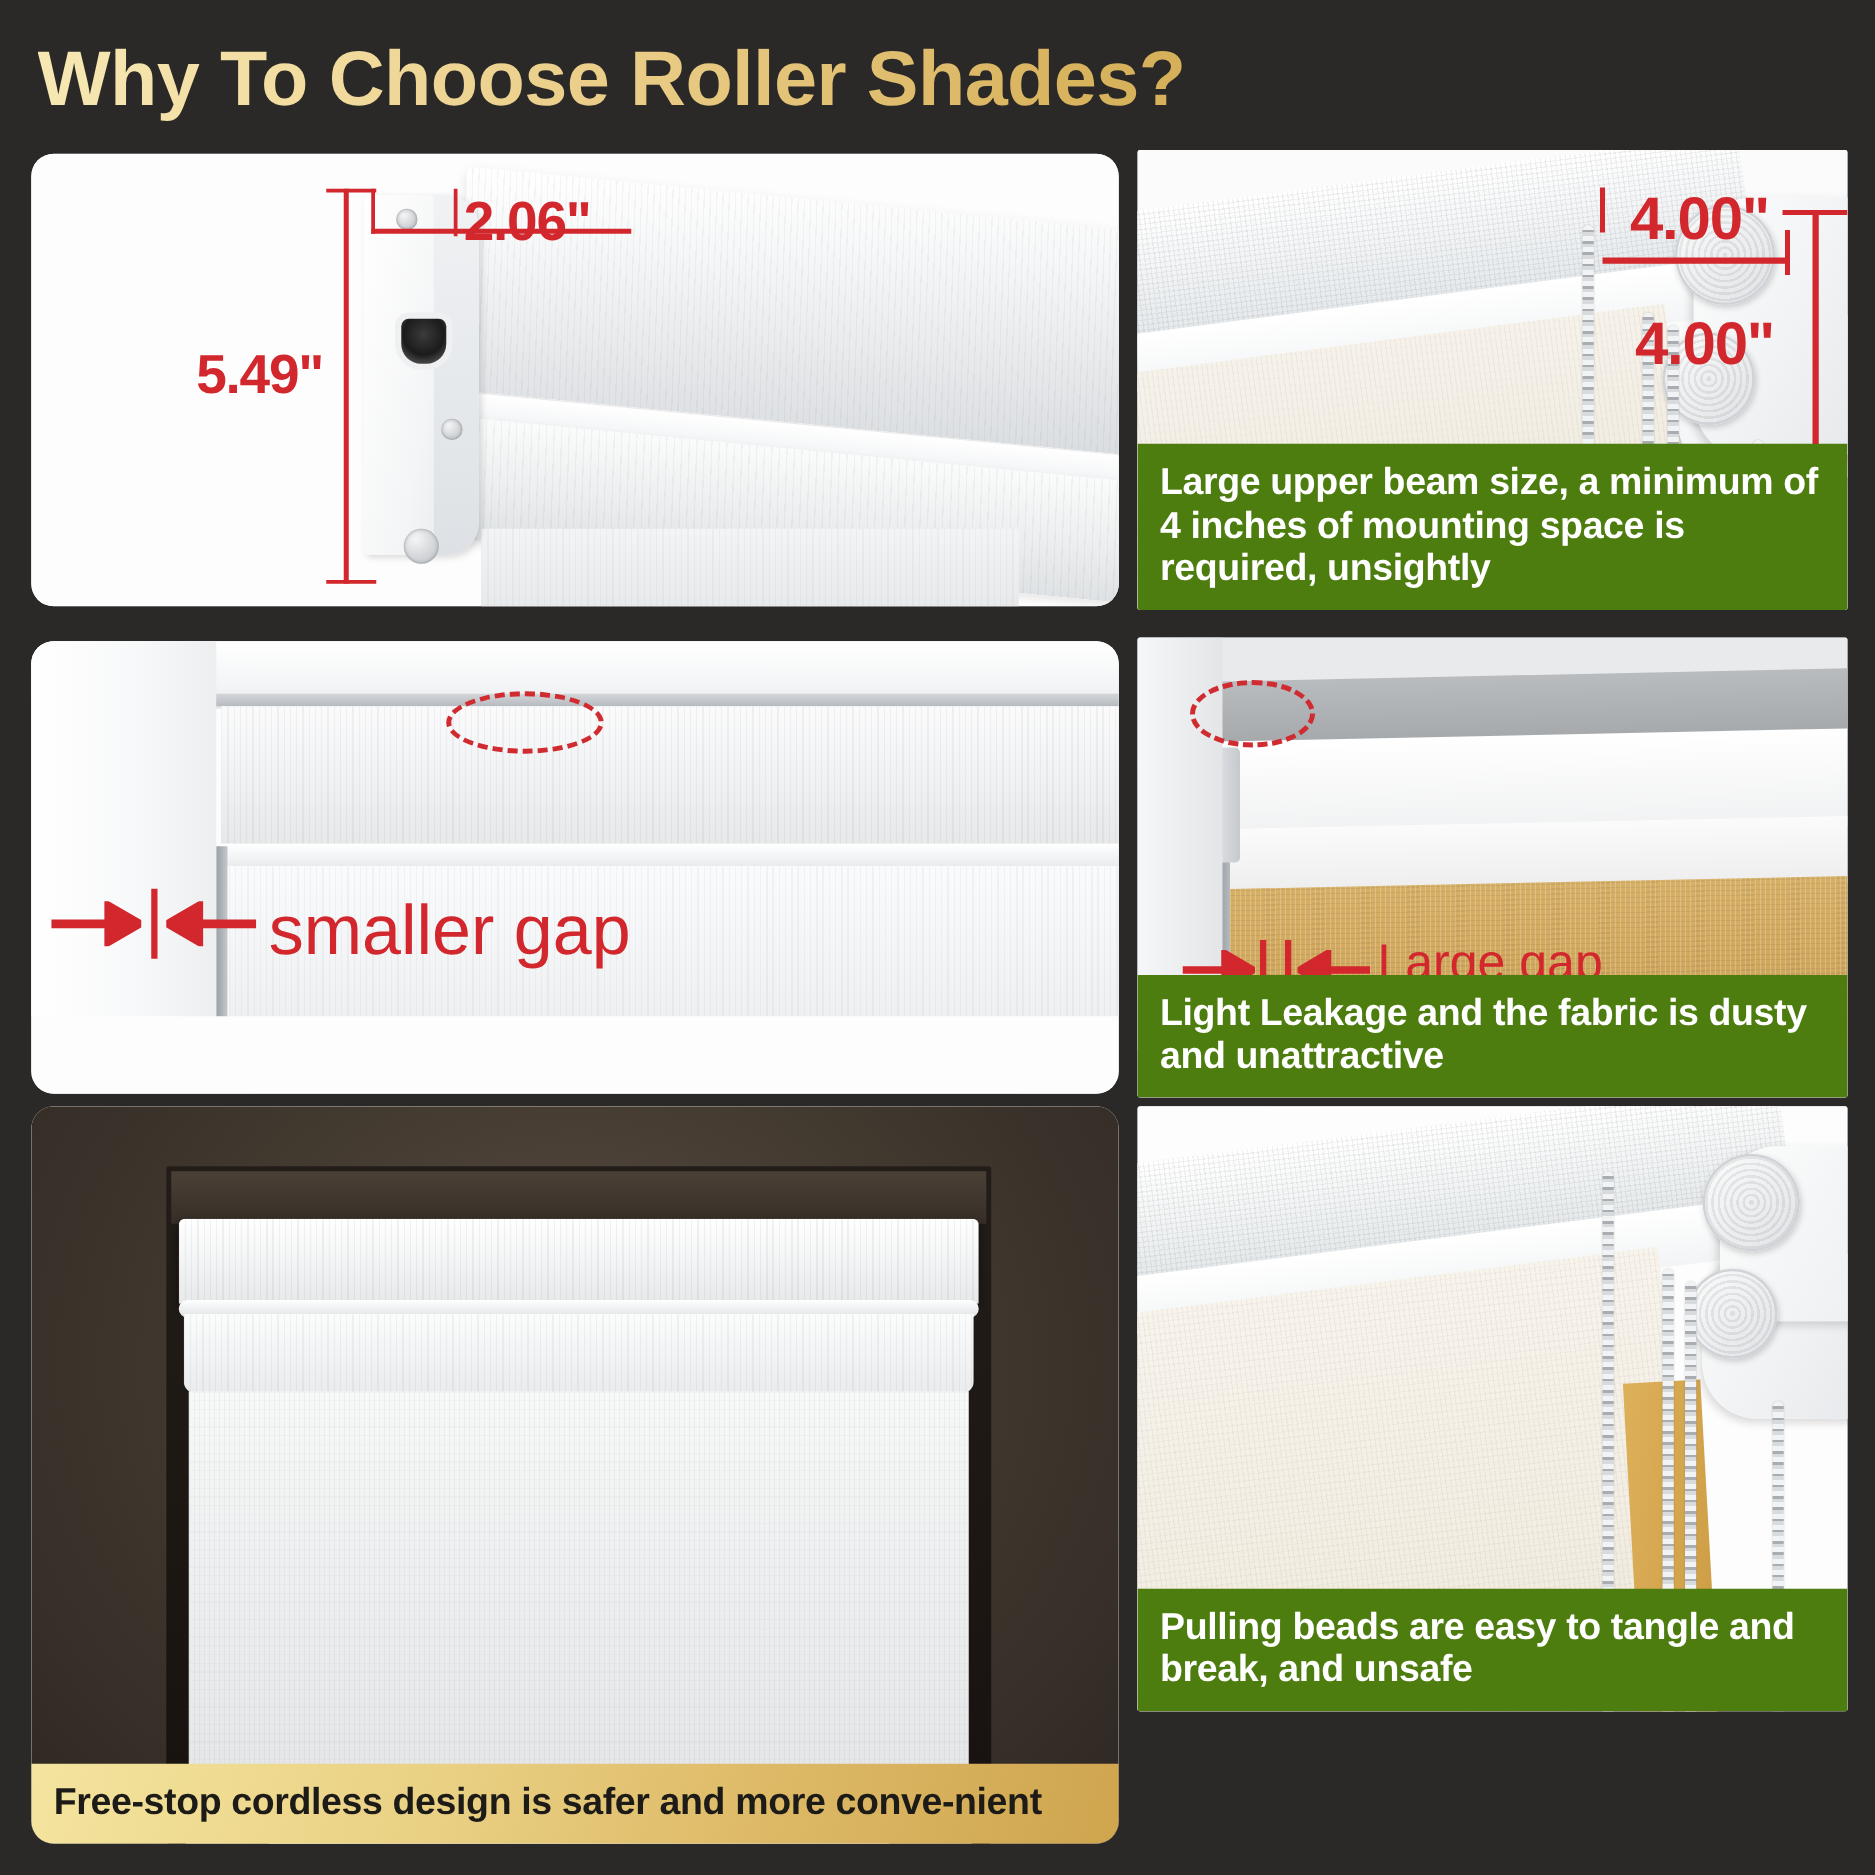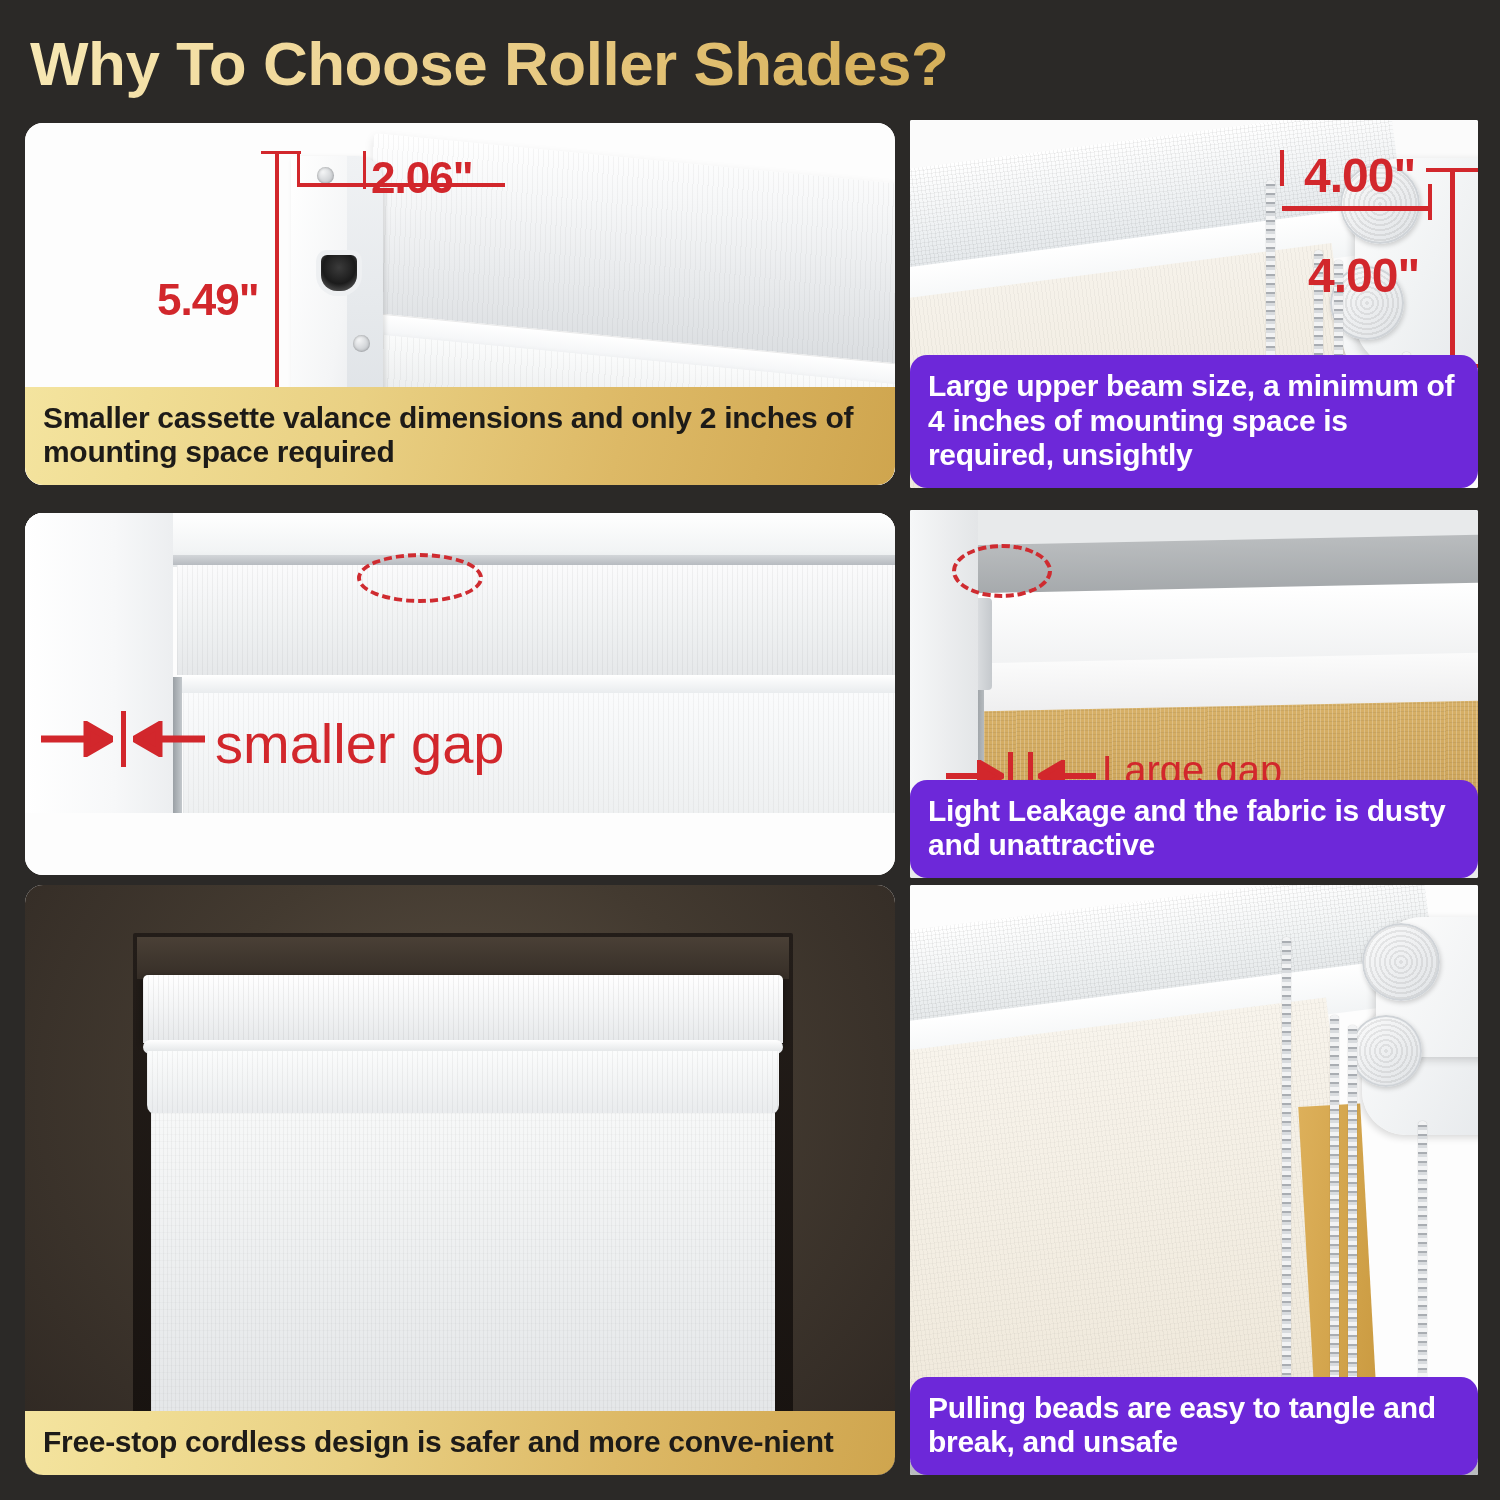--- a/index.html
+++ b/index.html
@@ -33,21 +33,21 @@
     position:absolute; left:0; right:0; bottom:0;
     padding:14px 18px 16px 18px;
     font-size:30px; font-weight:bold; line-height:1.14;
     letter-spacing:-0.3px;
   }
   .cap.gold {
     color:#1d1b18;
     background:linear-gradient(105deg,#f4e49f 0%,#f0dd94 14%,#e9d083 38%,#ddb966 68%,#cfa54e 100%);
     border-radius:0 0 18px 18px;
   }
-  .cap.gray { color:#ffffff; background:#6d28d9;border-radius:17px; }
+  .cap.gray { color:#ffffff; background:#4d7c0f; }
 
   
   .p1 { left:25px; top:123px; width:870px; height:362px; }
   .p1 .bg { position:absolute; inset:0; background:#fdfdfd; }
   
   .cass-end {
     position:absolute; left:266px; top:33px; width:92px; height:288px;
     background:linear-gradient(100deg,#ffffff 0%,#f4f5f6 55%,#e2e5e8 100%);
     border-radius:4px 26px 26px 4px;
     box-shadow:2px 2px 5px rgba(0,0,0,.13);
@@ -254,21 +254,21 @@
      background:linear-gradient(180deg,#eef4f7 0%,#dbe8ec 35%,#c6d6cd 100%);
      overflow:hidden; }
   .p5-hand{ position:absolute; left:420px; top:560px; width:58px; height:150px;
      background:linear-gradient(100deg,#f3cdb2,#e0ab89);
      border-radius:28px 28px 16px 16px; box-shadow:-2px 2px 5px rgba(0,0,0,.2); }
   .p5-thumb{ position:absolute; left:406px; top:582px; width:26px; height:62px;
      background:linear-gradient(100deg,#f0c4a6,#dda586); border-radius:14px;
      transform:rotate(16deg); }
 
   
-  .p6 { left:910px; top:885px; width:568px; height:590px; }
+  .p6 { left:910px; top:885px; width:568px; height:484px; }
   .p6 .bg{ position:absolute; inset:0; background:#fdfdfd; }
   .p6-valance{ position:absolute; left:-30px; top:50px; width:560px; height:108px;
      background:
        repeating-linear-gradient(90deg,rgba(0,0,0,.05) 0 1px,rgba(0,0,0,0) 1px 4px),
        repeating-linear-gradient(0deg,rgba(0,0,0,.045) 0 1px,rgba(0,0,0,0) 1px 4px),
        linear-gradient(180deg,#ffffff,#edf0f1 60%,#e1e4e6);
      transform:rotate(-7.2deg); transform-origin:left bottom; }
   .p6-white{ position:absolute; left:-30px; top:140px; width:560px; height:46px;
      background:linear-gradient(180deg,#ffffff,#f2f4f5);
      transform:rotate(-7.2deg); transform-origin:left bottom; }
@@ -310,21 +310,20 @@
     <div class="dimline" style="left:272px; top:60px; width:208px; height:4px;"></div>
     <div class="dimline" style="left:272px; top:28px; width:3px; height:36px;"></div>
     <div class="dimline" style="left:338px; top:28px; width:3px; height:38px;"></div>
     <div class="dimtxt" style="left:346px; top:30px; font-size:44px;">2.06"</div>
 
     <div class="dimline" style="left:250px; top:28px; width:4px; height:316px;"></div>
     <div class="dimline" style="left:236px; top:28px; width:40px; height:3px;"></div>
     <div class="dimline" style="left:236px; top:341px; width:40px; height:3px;"></div>
     <div class="dimtxt" style="left:132px; top:152px; font-size:44px;">5.49"</div>
   </div>
-  <div class="cap gold">Smaller cassette valance dimensions and only 2 inches of mounting space required</div>
 </div>
 
 <div class="panel bad p2">
   <div class="art">
     <div class="bg"></div>
     <div class="p2-valance"></div>
     <div class="p2-rollwhite"></div>
     <div class="p2-fab"></div>
     <div class="p2-tan"></div>
     <div class="p2-bracket2"></div>

